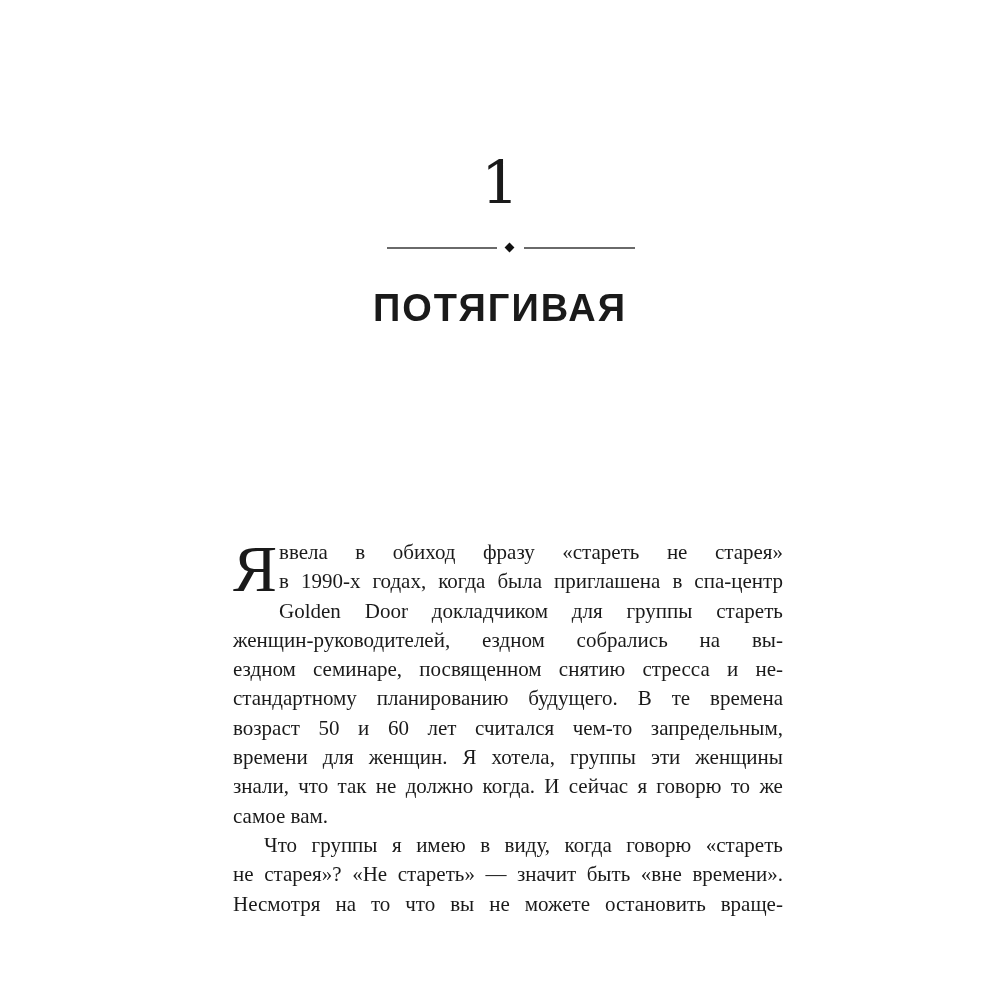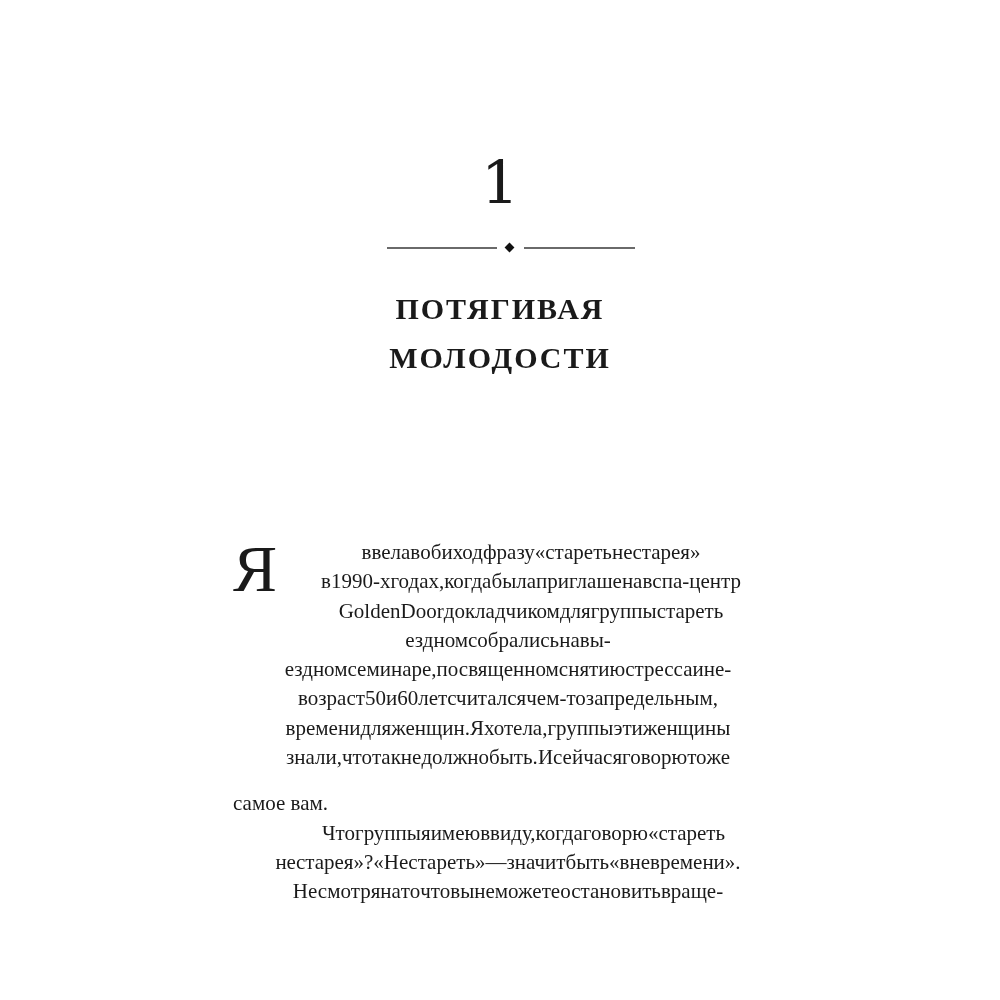--- a/index.html
+++ b/index.html
@@ -49,23 +49,23 @@
     height: 7px;
     background: #111;
     transform: rotate(45deg);
   }
   .chapter-title {
     position: absolute;
     left: 0;
     width: 1000px;
     top: 284px;
     text-align: center;
-    font-family: Liberation Serif, serif;
+    font-family: Liberation Sans, sans-serif;
     font-weight: bold;
-    font-size: 30px;
+    font-size: 38px;
     line-height: 49px;
     letter-spacing: 2px;
     color: #1a1a1a;
   }
   .chapter-title .title-line { display: block; }
   .body-text {
     position: absolute;
     left: 233px;
     width: 550px;
     top: 538px;
@@ -80,25 +80,24 @@
     text-align-last: justify;
   }
   .para .text-line {
     display: block;
     text-align: justify;
     text-align-last: justify;
     white-space: nowrap;
   }
   .para .text-line.last {
     text-align-last: left;
-    margin-top: 17px;
   }
   .para .text-line.justify-flex {
     display: flex;
-    justify-content: center;
+    justify-content: space-between;
   }
   .indent { padding-left: 31px; }
   .dropcap-wrap {
     position: relative;
   }
   .dropcap {
     float: left;
     font-family: "Liberation Serif", "DejaVu Serif", serif;
     font-size: 66px;
     line-height: 50px;
@@ -124,21 +123,20 @@
 <div class="chapter-number">1</div>
 
 <div class="divider">
   <div class="line left"></div>
   <div class="diamond"></div>
   <div class="line right"></div>
 </div>
 
 <div class="chapter-title">
   <span class="title-line">ПОТЯГИВАЯ</span>
-  <span class="title-line">МОЛОДОСТИ</span>
 </div>
 
 <div class="body-text">
   <div class="para dropcap-wrap">
     <span class="dropcap">Я</span>
     <span class="text-line justify-flex">
         <span>ввела</span>
         <span>в</span>
         <span>обиход</span>
         <span>фразу</span>
@@ -158,33 +156,42 @@
       </span>
     <span class="text-line justify-flex">
         <span>Golden</span>
         <span>Door</span>
         <span>докладчиком</span>
         <span>для</span>
         <span>группы</span>
         <span>стареть</span>
       </span>
     <span class="text-line justify-flex">
+        <span>женщин-руководителей,</span>
         <span>ездном</span>
         <span>собрались</span>
         <span>на</span>
         <span>вы-</span>
       </span>
     <span class="text-line justify-flex">
         <span>ездном</span>
         <span>семинаре,</span>
         <span>посвященном</span>
         <span>снятию</span>
         <span>стресса</span>
         <span>и</span>
         <span>не-</span>
+      </span>
+    <span class="text-line justify-flex">
+        <span>стандартному</span>
+        <span>планированию</span>
+        <span>будущего.</span>
+        <span>В</span>
+        <span>те</span>
+        <span>времена</span>
       </span>
     <span class="text-line justify-flex">
         <span>возраст</span>
         <span>50</span>
         <span>и</span>
         <span>60</span>
         <span>лет</span>
         <span>считался</span>
         <span>чем-то</span>
         <span>запредельным,</span>
@@ -198,21 +205,21 @@
         <span>группы</span>
         <span>эти</span>
         <span>женщины</span>
       </span>
     <span class="text-line justify-flex">
         <span>знали,</span>
         <span>что</span>
         <span>так</span>
         <span>не</span>
         <span>должно</span>
-        <span>быть.</span>
+        <span>когда.</span>
         <span>И</span>
         <span>сейчас</span>
         <span>я</span>
         <span>говорю</span>
         <span>то</span>
         <span>же</span>
       </span>
     <span class="text-line last">самое вам.</span>
   </div>
   <div class="para">

